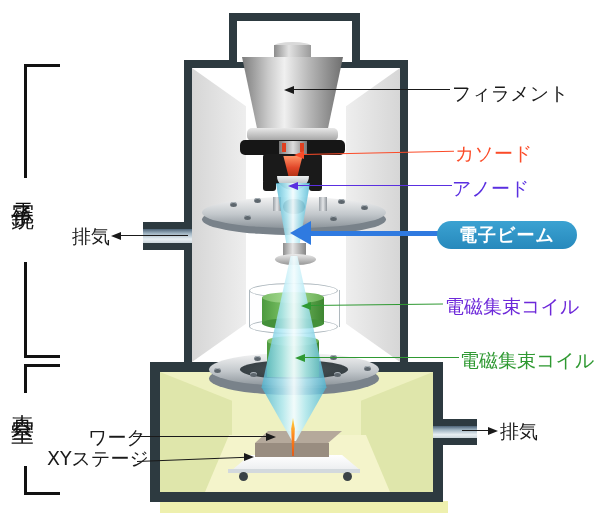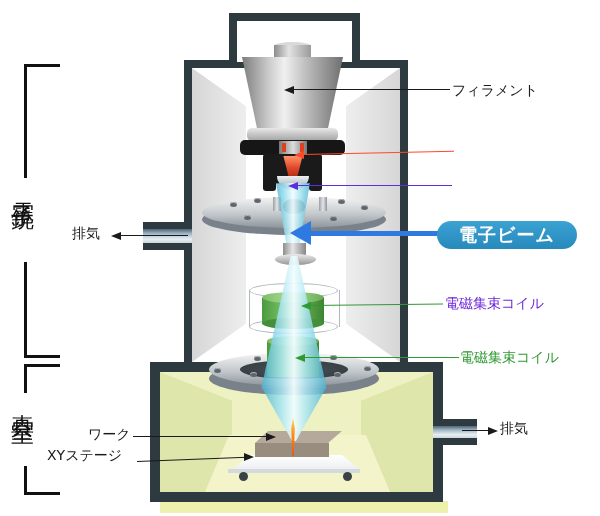--- a/index.html
+++ b/index.html
@@ -1,20 +1,20 @@
 <!DOCTYPE html>
 <html><head>
 <meta charset="utf-8">
 <style>
   html,body{margin:0;padding:0;background:#fff;}
   #stage{position:relative;width:600px;height:516px;background:#fff;overflow:hidden;
          font-family:"DejaVu Sans","Liberation Sans",sans-serif;}
   .abs{position:absolute;}
   .wall{background:#2d3a40;}
-  .lbl{position:absolute;font-size:14px;color:#1a1a1a;white-space:nowrap;line-height:1.1;}
+  .lbl{position:absolute;font-size:19px;color:#1a1a1a;white-space:nowrap;line-height:1.1;}
   .vlbl{position:absolute;font-size:23px;color:#111;writing-mode:vertical-rl;letter-spacing:3px;white-space:nowrap;}
   .line{position:absolute;height:0;border-top:1.6px solid #1a1a1a;transform-origin:left center;}
   .arr-l{position:absolute;width:0;height:0;border-top:4.5px solid transparent;border-bottom:4.5px solid transparent;border-right:10px solid #1a1a1a;}
   .arr-r{position:absolute;width:0;height:0;border-top:4.5px solid transparent;border-bottom:4.5px solid transparent;border-left:10px solid #1a1a1a;}
   .ellipse{border-radius:50%;}
   .beam{background:linear-gradient(90deg,rgba(70,178,208,.78),rgba(175,232,244,.85) 32%,rgba(242,252,254,.95) 50%,rgba(175,232,244,.85) 68%,rgba(70,178,208,.78));}
   .metal-v{background:linear-gradient(180deg,#f4f4f4,#c3c8cc 55%,#8d959b);}
   .coil{background:linear-gradient(90deg,#4c9a3e,#82c76c 42%,#3d8531);}
   .coil-top{background:linear-gradient(90deg,#7cbd68,#a8dc94 45%,#68ae54);border-radius:50%;}
   .bolt{position:absolute;width:7px;height:5px;border-radius:50%;background:#5d666d;box-shadow:inset 0 1px 0 #aeb6bc;}
@@ -114,23 +114,25 @@
   <div class="abs beam" style="left:262px;top:388px;width:64px;height:53px;clip-path:polygon(0 0,100% 0,53% 100%,47% 100%);"></div>
 
   <div class="abs" style="left:288px;top:418px;width:10px;height:38px;background:linear-gradient(180deg,#ffd743,#ff8a1e 45%,#e85510);clip-path:polygon(50% 0,68% 28%,58% 100%,42% 100%,32% 28%);"></div>
 
   <div class="arr-l" style="left:284px;top:85.5px;"></div>
   <div class="line" style="left:293px;top:89px;width:157px;"></div>
   <div class="lbl" style="left:452px;top:83px;">フィラメント</div>
 
   <div class="arr-l" style="left:294px;top:150.5px;border-right-color:#fb4b28;"></div>
   <div class="line" style="left:303px;top:154px;width:151px;border-color:#fb4b28;transform:rotate(-1.2deg);"></div>
+  <div class="lbl" style="left:455px;top:143px;color:#fb4b28;">カソード</div>
 
   <div class="arr-l" style="left:288px;top:181.5px;border-right-color:#5a2fe0;"></div>
   <div class="line" style="left:297px;top:185px;width:155px;border-color:#5a2fe0;"></div>
+  <div class="lbl" style="left:452px;top:178px;color:#5a2fe0;">アノード</div>
 
   <div class="abs" style="left:290px;top:221px;width:0;height:0;border-top:12px solid transparent;border-bottom:12px solid transparent;border-right:21px solid #2f7ae0;"></div>
   <div class="abs" style="left:308px;top:230.5px;width:130px;height:5px;background:#2f7ae0;"></div>
   <div class="badge">電子ビーム</div>
 
   <div class="arr-l" style="left:301px;top:301.5px;border-right-color:#2f9932;"></div>
   <div class="line" style="left:310px;top:305px;width:133px;border-color:#2f9932;transform:rotate(-0.6deg);"></div>
   <div class="lbl" style="left:445px;top:296px;color:#6d28d9;">電磁集束コイル</div>
 
   <div class="arr-l" style="left:295px;top:353.5px;border-right-color:#2f9932;"></div>

